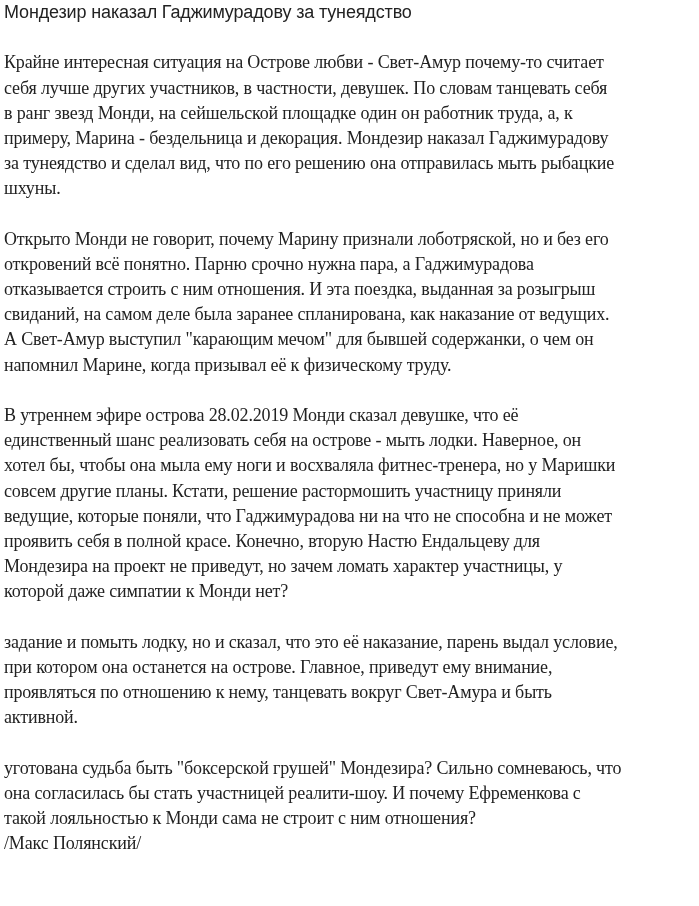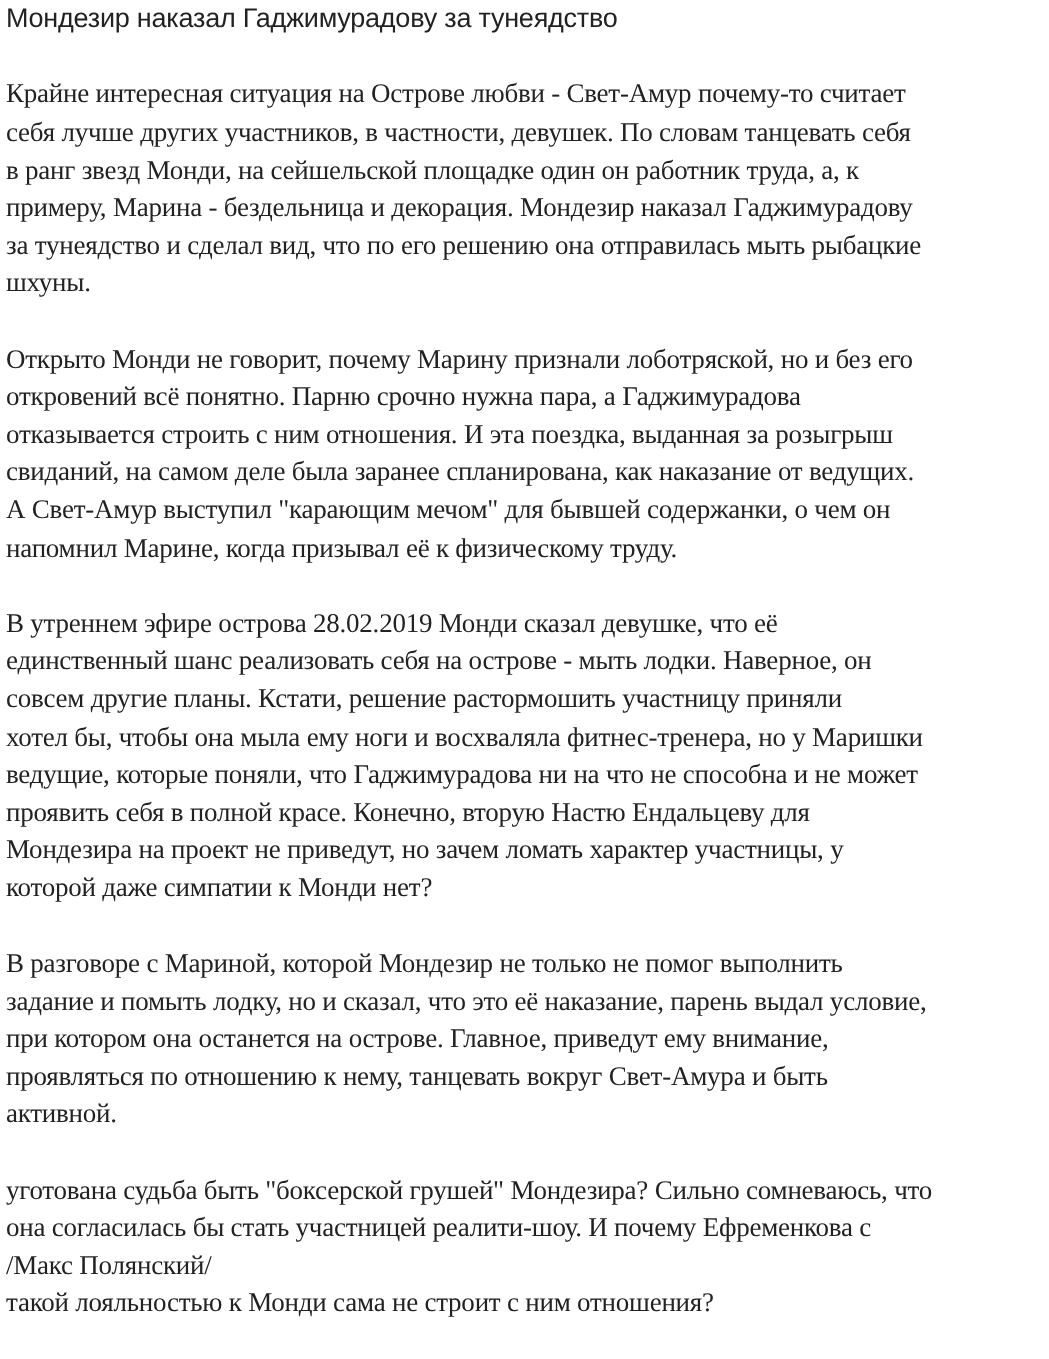--- a/index.html
+++ b/index.html
@@ -66,37 +66,36 @@
     <span class="line">отказывается строить с ним отношения. И эта поездка, выданная за розыгрыш</span>
     <span class="line">свиданий, на самом деле была заранее спланирована, как наказание от ведущих.</span>
     <span class="line">А Свет-Амур выступил "карающим мечом" для бывшей содержанки, о чем он</span>
     <span class="line">напомнил Марине, когда призывал её к физическому труду.</span>
   </div>
   <div class="blank"></div>
 
   <div class="paragraph">
     <span class="line">В утреннем эфире острова 28.02.2019 Монди сказал девушке, что её</span>
     <span class="line">единственный шанс реализовать себя на острове - мыть лодки. Наверное, он</span>
+    <span class="line">хотел бы, чтобы она мыла ему ноги и восхваляла фитнес-тренера, но у Маришки</span>
     <span class="line">совсем другие планы. Кстати, решение растормошить участницу приняли</span>
-    <span class="line">хотел бы, чтобы она мыла ему ноги и восхваляла фитнес-тренера, но у Маришки</span>
     <span class="line">ведущие, которые поняли, что Гаджимурадова ни на что не способна и не может</span>
     <span class="line">проявить себя в полной красе. Конечно, вторую Настю Ендальцеву для</span>
     <span class="line">Мондезира на проект не приведут, но зачем ломать характер участницы, у</span>
     <span class="line">которой даже симпатии к Монди нет?</span>
   </div>
   <div class="blank"></div>
 
   <div class="paragraph">
-    <span class="line">В разговоре с Мариной, которой Мондезир не только не помог выполнить</span>
     <span class="line">задание и помыть лодку, но и сказал, что это её наказание, парень выдал условие,</span>
     <span class="line">при котором она останется на острове. Главное, приведут ему внимание,</span>
     <span class="line">проявляться по отношению к нему, танцевать вокруг Свет-Амура и быть</span>
     <span class="line">активной.</span>
   </div>
   <div class="blank"></div>
 
   <div class="paragraph">
     <span class="line">уготована судьба быть "боксерской грушей" Мондезира? Сильно сомневаюсь, что</span>
     <span class="line">она согласилась бы стать участницей реалити-шоу. И почему Ефременкова с</span>
+    <span class="line">такой лояльностью к Монди сама не строит с ним отношения?</span>
     <span class="line">/Макс Полянский/</span>
-    <span class="line">такой лояльностью к Монди сама не строит с ним отношения?</span>
   </div>
 </div>
 
 </body></html>

